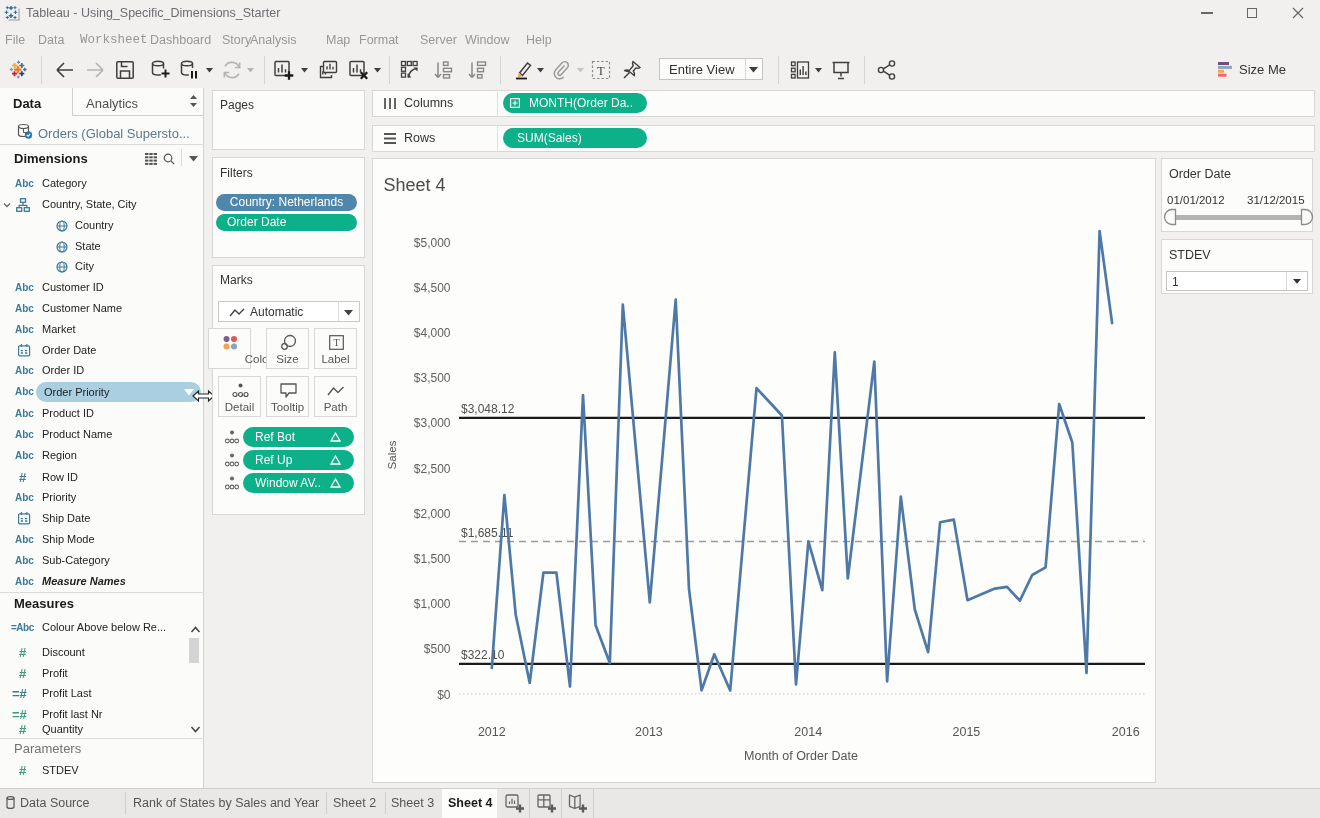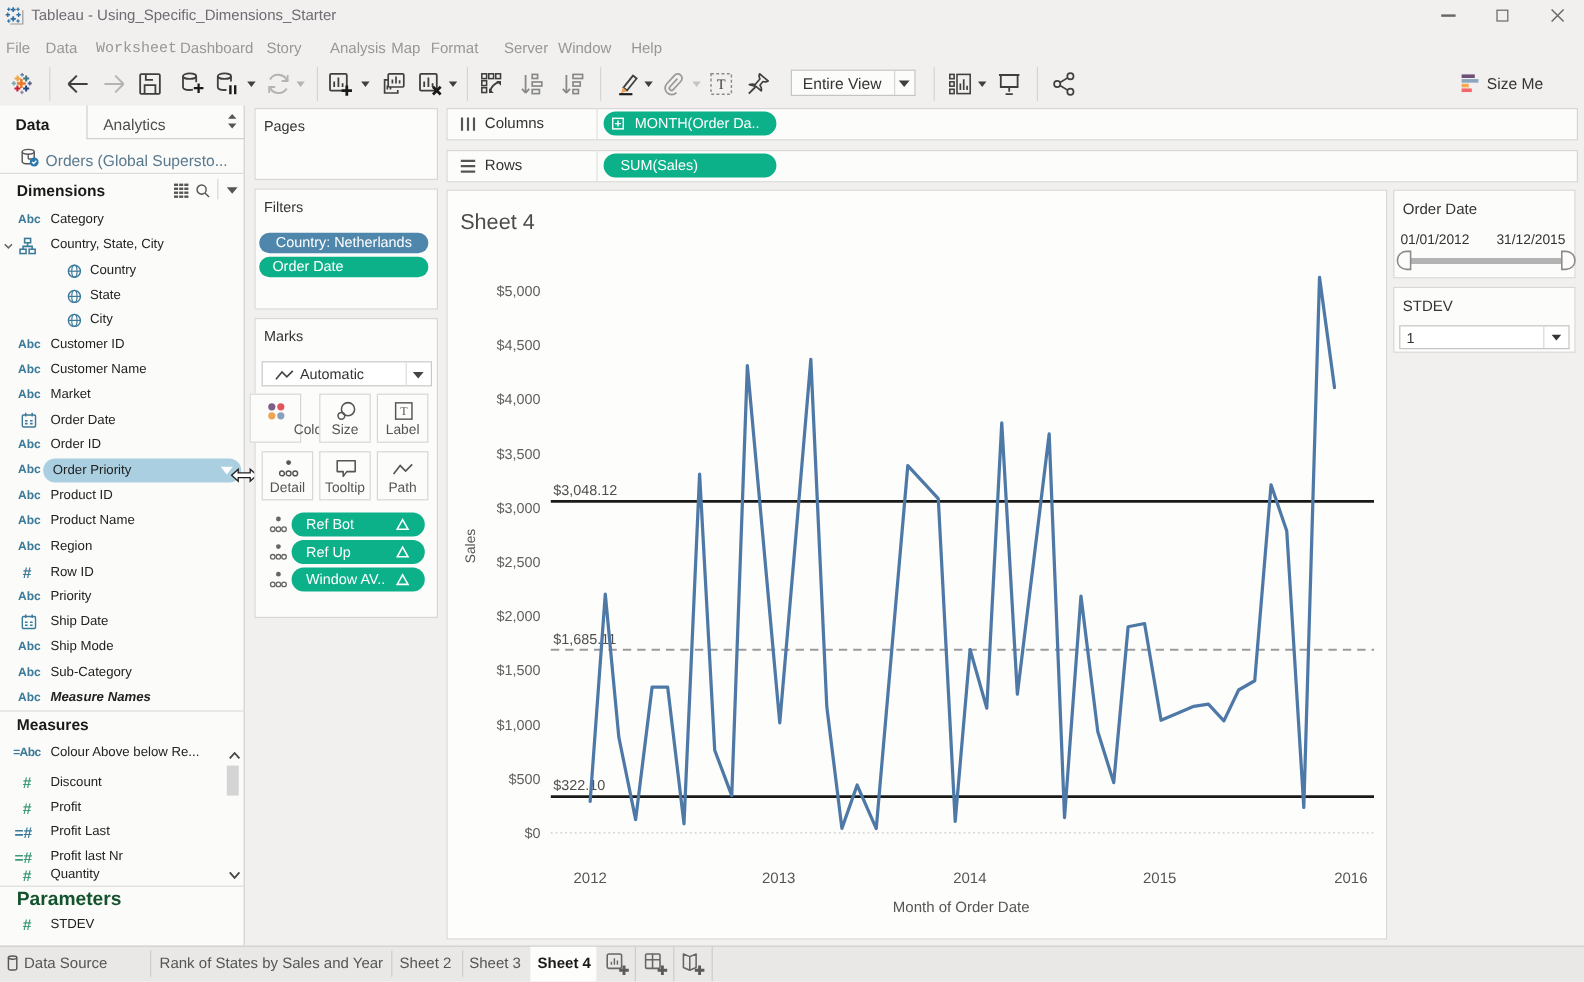--- a/index.html
+++ b/index.html
@@ -50,21 +50,21 @@
     <path d="M1 1l10 10M11 1L1 11" stroke="#666" stroke-width="1.2"></path>
   </svg>
 
 <div class="abs" style="left:0;top:27px;width:1320px;height:25px;background:#f1f0ef;"></div>
 <div id="menu" style="position:absolute;top:33px;left:0;width:1320px;height:16px;font-size:12.5px;color:#979797;">
 <span class="abs" style="left:5px;">File</span>
     <span class="abs" style="left:38px;">Data</span>
     <span class="abs" style="left:80px;font-family:Liberation Mono, monospace;">Worksheet</span>
     <span class="abs" style="left:150px;">Dashboard</span>
     <span class="abs" style="left:222px;">Story</span>
-    <span class="abs" style="left:275px;">Analysis</span>
+    <span class="abs" style="left:250px;">Analysis</span>
     <span class="abs" style="left:326px;">Map</span>
     <span class="abs" style="left:359px;">Format</span>
     <span class="abs" style="left:420px;">Server</span>
     <span class="abs" style="left:465px;">Window</span>
     <span class="abs" style="left:526px;">Help</span>
 </div>
 
 <div class="abs" style="left:0;top:52px;width:1320px;height:36px;background:#f1f0ef;"></div>
 <div id="toolbar">
   <svg style="left:9px;top:60px;" width="19" height="20" viewBox="0 0 19 20">
@@ -367,21 +367,21 @@
     <div class="fld" style="top:646px;">Discount</div>
   <div class="fico nico gico" style="top:666px;">#</div>
     <div class="fld" style="top:667px;">Profit</div>
   <div class="fico nico" style="top:686px;left:12px;">=#</div>
     <div class="fld" style="top:687px;">Profit Last</div>
   <div class="fico nico gico" style="top:707px;left:12px;">=#</div>
     <div class="fld" style="top:708px;">Profit last Nr</div>
   <div class="fico nico gico" style="top:722px;">#</div>
     <div class="fld" style="top:723px;">Quantity</div>
   <div class="abs" style="left:0;top:738px;width:204px;height:1px;background:#dcdcdc;"></div>
-  <div class="abs" style="left:14px;top:741px;font-size:16px;font-weight:bold;color:#14532d;">Parameters</div>
+  <div class="abs" style="left:14px;top:741px;font-size:13px;font-weight:normal;color:#737373;">Parameters</div>
   <div class="fico nico gico" style="top:763px;">#</div>
     <div class="fld" style="top:764px;">STDEV</div>
 
   <svg style="left:190px;top:625px;" width="11" height="9" viewBox="0 0 11 9">
       <path d="M1.5 7L5.5 2.5 9.5 7" fill="none" stroke="#444" stroke-width="1.5"></path>
     </svg>
   <div class="abs" style="left:189px;top:638px;width:10px;height:25px;background:#d4d4d4;"></div>
   <svg style="left:190px;top:725px;" width="11" height="9" viewBox="0 0 11 9">
       <path d="M1.5 2L5.5 6.5 9.5 2" fill="none" stroke="#444" stroke-width="1.5"></path>
     </svg>

